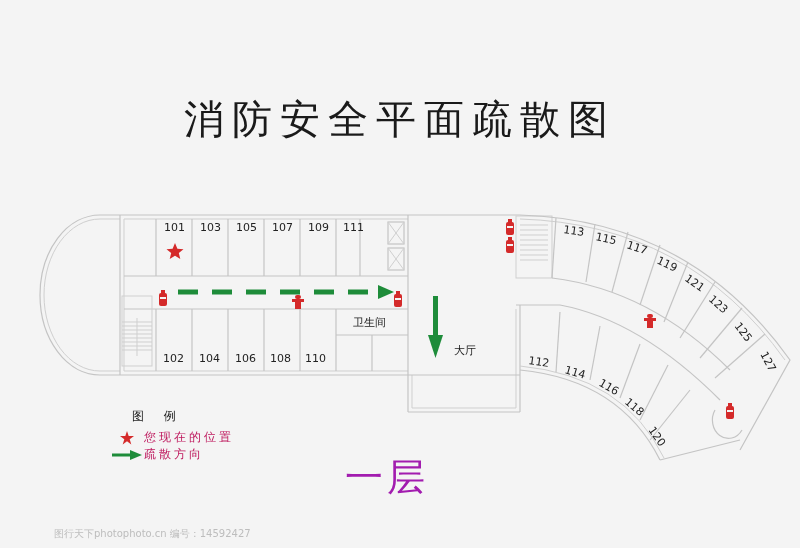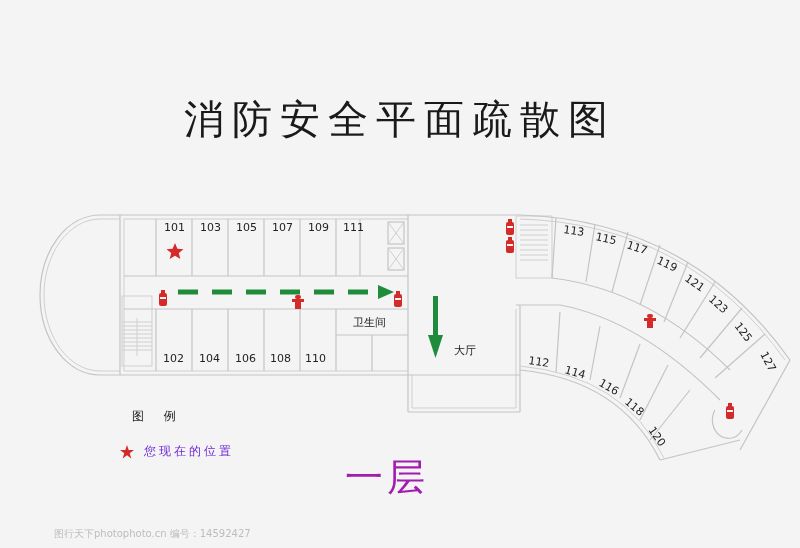--- a/index.html
+++ b/index.html
@@ -4,22 +4,22 @@
 <style>
   html, body { margin:0; padding:0; }
   body { width:800px; height:548px; background:#f4f4f4; position:relative; overflow:hidden; font-family:"DejaVu Sans", sans-serif; }
   .title { position:absolute; left:0; top:92px; width:800px; text-align:center; font-size:40px; letter-spacing:8px; color:#1a1a1a; font-weight:normal; }
   svg.plan { position:absolute; left:0; top:0; }
   .wall { fill:none; stroke:#c4c4c4; stroke-width:1.2; }
   .wall2 { fill:none; stroke:#cfcfcf; stroke-width:1; }
   .room-label { font-size:11px; fill:#222; }
   .area-label { font-size:11px; fill:#222; }
   .legend { position:absolute; left:110px; top:408px; }
-  .legend-title { font-size:12px; color:#222; margin-left:22px; letter-spacing:8px; margin-bottom:18px; }
-  .legend-row { display:flex; align-items:center; height:17px; font-size:12px; color:#6d28d9; letter-spacing:3px; }
+  .legend-title { font-size:12px; color:#222; margin-left:22px; letter-spacing:8px; margin-bottom:4px; }
+  .legend-row { display:flex; align-items:center; height:17px; font-size:12px; color:#be185d; letter-spacing:3px; }
   .legend-row .ico { width:34px; display:flex; justify-content:center; align-items:center; }
   .floor-label { position:absolute; left:345px; top:452px; font-size:38px; color:#a21caf; letter-spacing:4px; }
   .watermark { position:absolute; left:6px; top:527px; font-size:10px; color:#bdbdbd;margin-left:48px; }
 </style>
 </head>
 <body>
 
 <div class="title">消防安全平面疏散图</div>
 
 <svg class="plan" width="800" height="548" viewBox="0 0 800 548">
@@ -197,16 +197,25 @@
 <div class="legend">
   <div class="legend-title">图 例</div>
   <div class="legend-row">
     <span class="ico">
       <svg width="14" height="14" viewBox="0 0 14 14">
           <polygon points="7,0 8.7,5 14,5 9.7,8.2 11.3,13.5 7,10.3 2.7,13.5 4.3,8.2 0,5 5.3,5" fill="#d42a2a"></polygon>
         </svg>
     </span>
     <span>您现在的位置</span>
   </div>
+  <div class="legend-row">
+    <span class="ico">
+      <svg width="30" height="10" viewBox="0 0 30 10">
+          <rect x="0" y="3.5" width="20" height="3" fill="#1e8c3a"></rect>
+          <polygon points="18,0 30,5 18,10" fill="#1e8c3a"></polygon>
+        </svg>
+    </span>
+    <span>疏散方向</span>
+  </div>
 </div>
 
 <div class="floor-label">一层</div>
 <div class="watermark">图行天下photophoto.cn  编号：14592427</div>
 
 </body></html>

